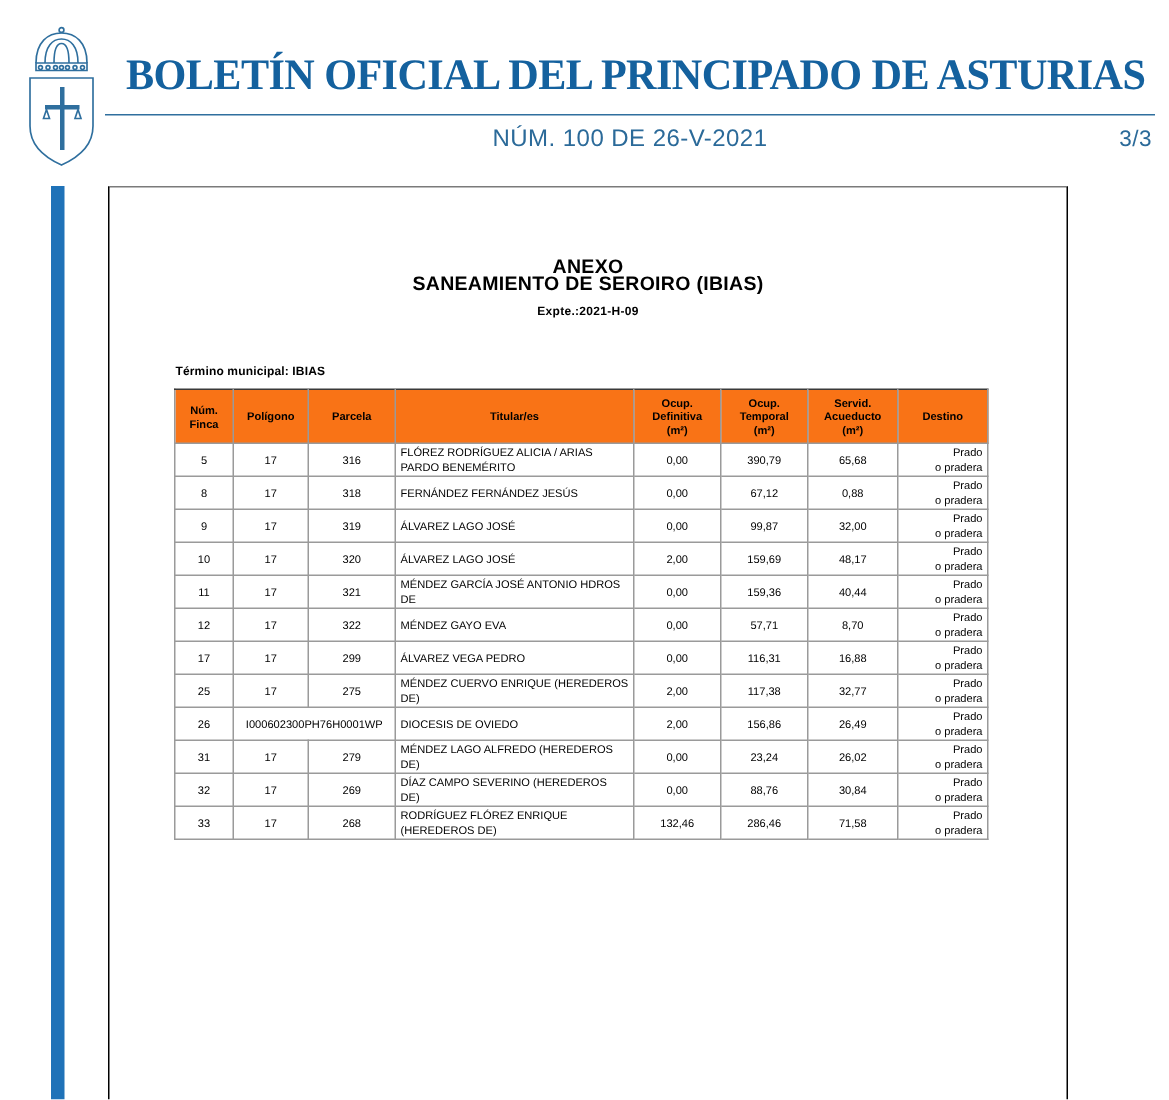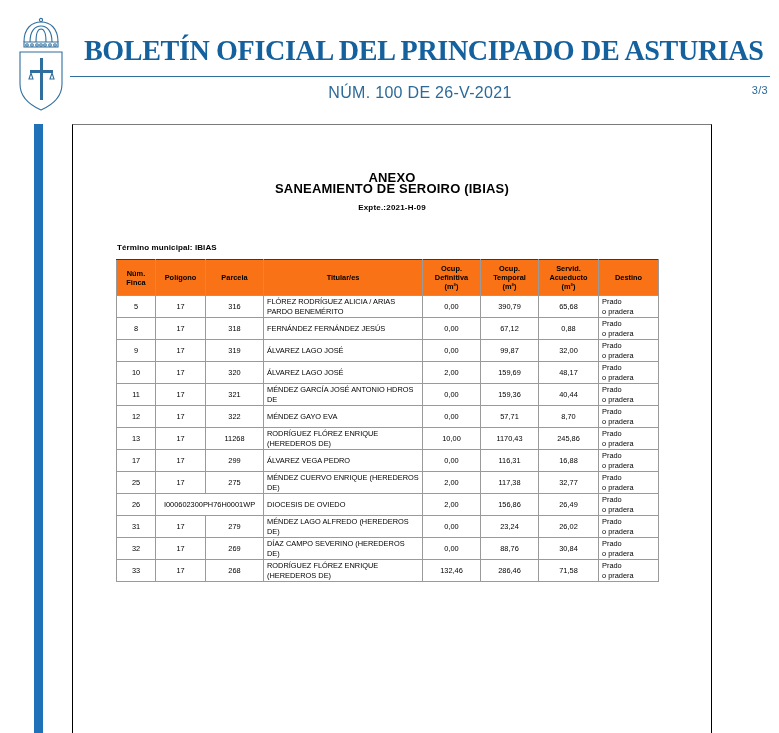--- a/index.html
+++ b/index.html
@@ -59,21 +59,21 @@
     width: 700px;
     text-align: center;
     color: #2b6a99;
     font-size: 16px;
     letter-spacing: 0.3px;
   }
   #page-indicator {
     position: absolute;
     right: 2px; top: 0;
     color: #2b6a99;
-    font-size: 11px;
+    font-size: 15px;
     letter-spacing: 0.3px;
   }
 
   
   #blue-bar {
     position: absolute;
     left: 34px; top: 124px;
     width: 9px;
     height: 609px;
     background: #1f72b8;
@@ -152,21 +152,21 @@
     height: 21px;
     line-height: 9.5px;
   }
   .c-finca   { width: 34px;  text-align: center; }
   .c-poligono{ width: 45px;  text-align: center; }
   .c-parcela { width: 53px;  text-align: center; }
   .c-titular { width: 152px; text-align: left; padding: 0 3px !important; }
   .c-ocupdef { width: 53px;  text-align: center; }
   .c-ocuptmp { width: 53px;  text-align: center; }
   .c-servid  { width: 55px;  text-align: center; }
-  .c-destino { width: 53px;  text-align: left; padding: 0 3px !important; line-height: 9px; }
+  .c-destino { width: 53px;  text-align: right; padding: 0 3px !important; line-height: 9px; }
   .destino-l1, .destino-l2 { display: block; }
   .ref-cell { text-align: center; line-height: 9px; }
 </style>
 </head>
 <body>
 
 <div id="masthead">
 
   <svg id="crest" viewBox="0 0 62 100">
     <g fill="none" stroke="#2f6f9e" stroke-width="1.1">
@@ -317,33 +317,20 @@
         <td class="c-titular">MÉNDEZ GAYO EVA</td>
         <td class="c-ocupdef">0,00</td>
         <td class="c-ocuptmp">57,71</td>
         <td class="c-servid">8,70</td>
         <td class="c-destino">
           <span class="destino-l1">Prado</span>
           <span class="destino-l2">o pradera</span>
         </td>
       </tr>
       <tr>
-        <td class="c-finca">13</td>
-        <td class="c-poligono">17</td>
-        <td class="c-parcela">11268</td>
-        <td class="c-titular">RODRÍGUEZ FLÓREZ ENRIQUE (HEREDEROS DE)</td>
-        <td class="c-ocupdef">10,00</td>
-        <td class="c-ocuptmp">1170,43</td>
-        <td class="c-servid">245,86</td>
-        <td class="c-destino">
-          <span class="destino-l1">Prado</span>
-          <span class="destino-l2">o pradera</span>
-        </td>
-      </tr>
-      <tr>
         <td class="c-finca">17</td>
         <td class="c-poligono">17</td>
         <td class="c-parcela">299</td>
         <td class="c-titular">ÁLVAREZ VEGA PEDRO</td>
         <td class="c-ocupdef">0,00</td>
         <td class="c-ocuptmp">116,31</td>
         <td class="c-servid">16,88</td>
         <td class="c-destino">
           <span class="destino-l1">Prado</span>
           <span class="destino-l2">o pradera</span>

